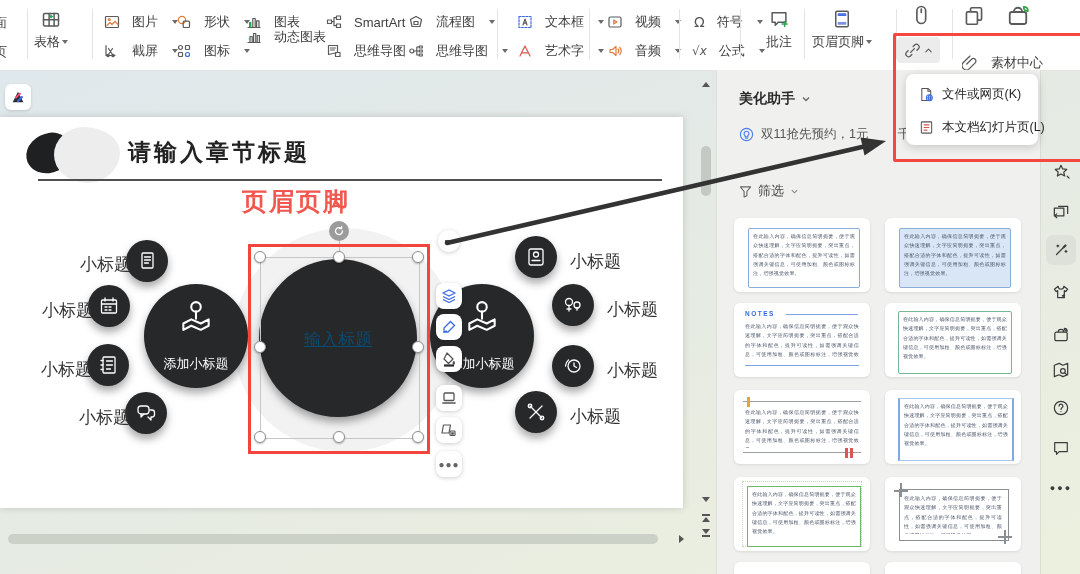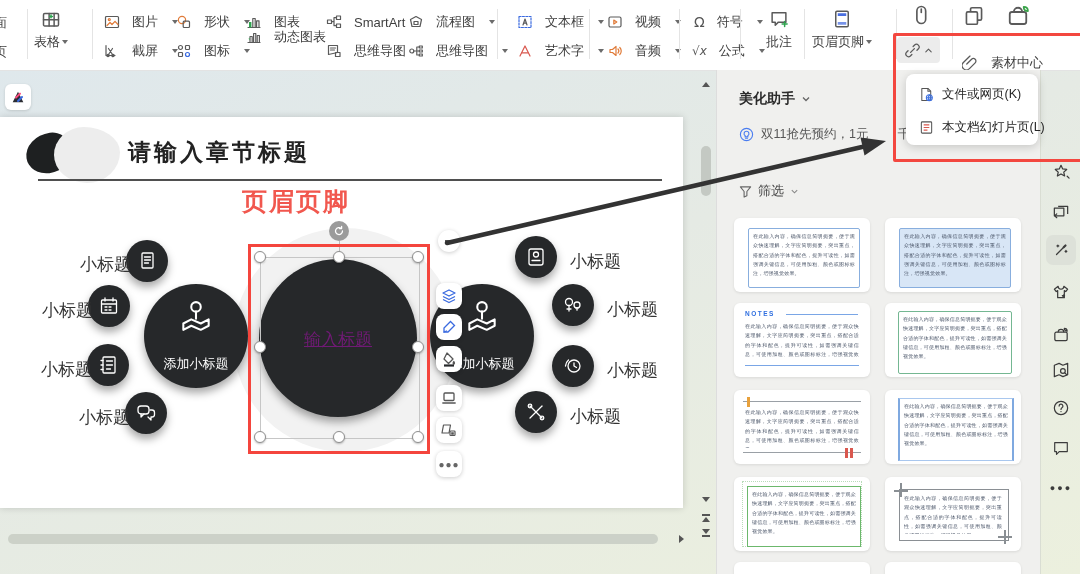--- a/index.html
+++ b/index.html
@@ -365,21 +365,21 @@
     <div class="dark" style="left:515px;top:274px;width:42px;height:42px"></div>
     <svg class="wic abs" style="left:524px;top:283px" width="24" height="24" viewBox="0 0 24 24">
         <path d="M6 6l12 12"></path>
         <path d="M18 6L6 18"></path>
         <circle cx="6" cy="6" r="1.8"></circle>
         <circle cx="18" cy="18" r="1.8"></circle>
       </svg>
     <div class="clabel" style="left:570px;top:288px">小标题</div>
 
     <div class="dark" style="left:259px;top:142px;width:158px;height:158px"></div>
-    <div class="abs" style="left:297px;top:211px;width:82px;text-align:center;font-size:17px;color:#701a75;text-decoration:underline">输入标题</div>
+    <div class="abs" style="left:297px;top:211px;width:82px;text-align:center;font-size:17px;color:#0c4a6e;text-decoration:underline">输入标题</div>
 
     <div class="abs" style="left:260px;top:140px;width:158px;height:180px;border:1px solid #c6c6c6"></div>
     <div class="abs" style="left:338.5px;top:124px;width:1px;height:16px;background:#bbb"></div>
     <div class="abs" style="left:329px;top:104px;width:20px;height:20px;border-radius:50%;background:#9b9b9b;display:flex;align-items:center;justify-content:center;z-index:6">
       <svg class="wic" width="12" height="12" viewBox="0 0 12 12">
           <path d="M9.5 6a3.5 3.5 0 1 1-1.2-2.6"></path>
           <path d="M8.6 1.4v2.2H6.4"></path>
         </svg>
     </div>
     <div class="hd" style="left:260px;top:140px"></div>

